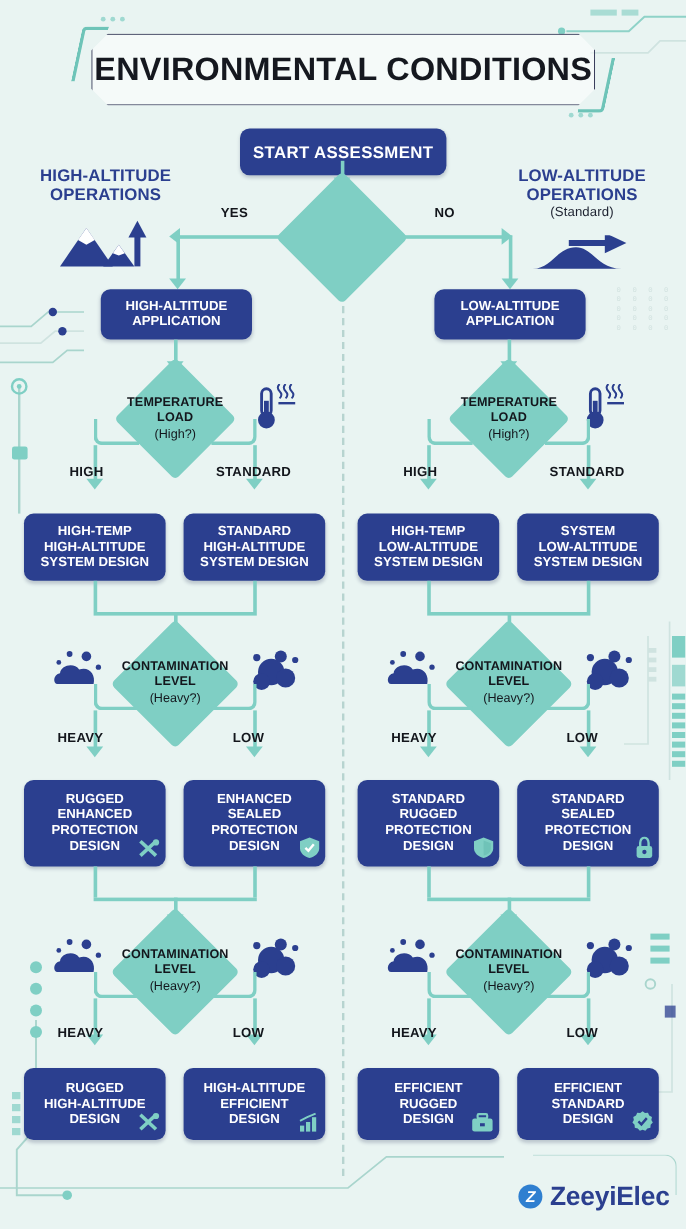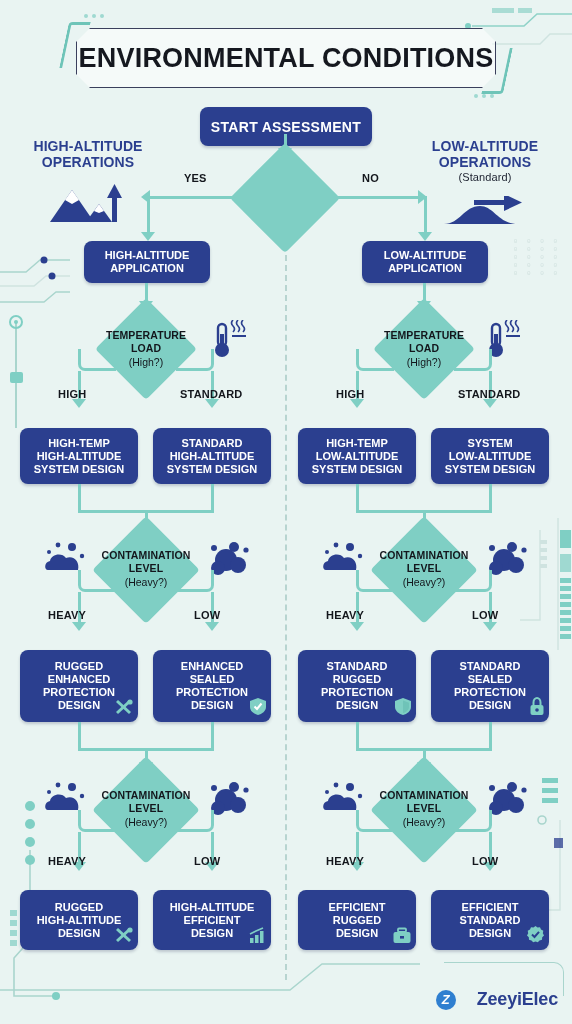--- a/index.html
+++ b/index.html
@@ -136,21 +136,21 @@
   .footer-logo {
     position:absolute; right:14px; bottom:14px;
     display:flex; align-items:center; gap:6px;
   }
   .logo-mark {
     width:20px; height:20px; border-radius:50%;
     background:#2f7fd0;
     display:flex; align-items:center; justify-content:center;
     color:#fff; font-size:13px; font-weight:bold; font-style:italic;
   }
-  .logo-text { font-size:18px; font-weight:bold; color:#2b3f8f; letter-spacing:-0.2px;margin-left:15px; }
+  .logo-text { font-size:22px; font-weight:bold; color:#2b3f8f; letter-spacing:-0.2px; }
   .fline2 { position:absolute; border:1.4px solid #a9d5cd; border-left:none; border-bottom:none; border-top-right-radius:10px; }
 </style>
 </head>
 <body>
 
 <div class="canvas">
 
 
   <div class="deco binary2">0 0 0 0
 0 0 0 0

